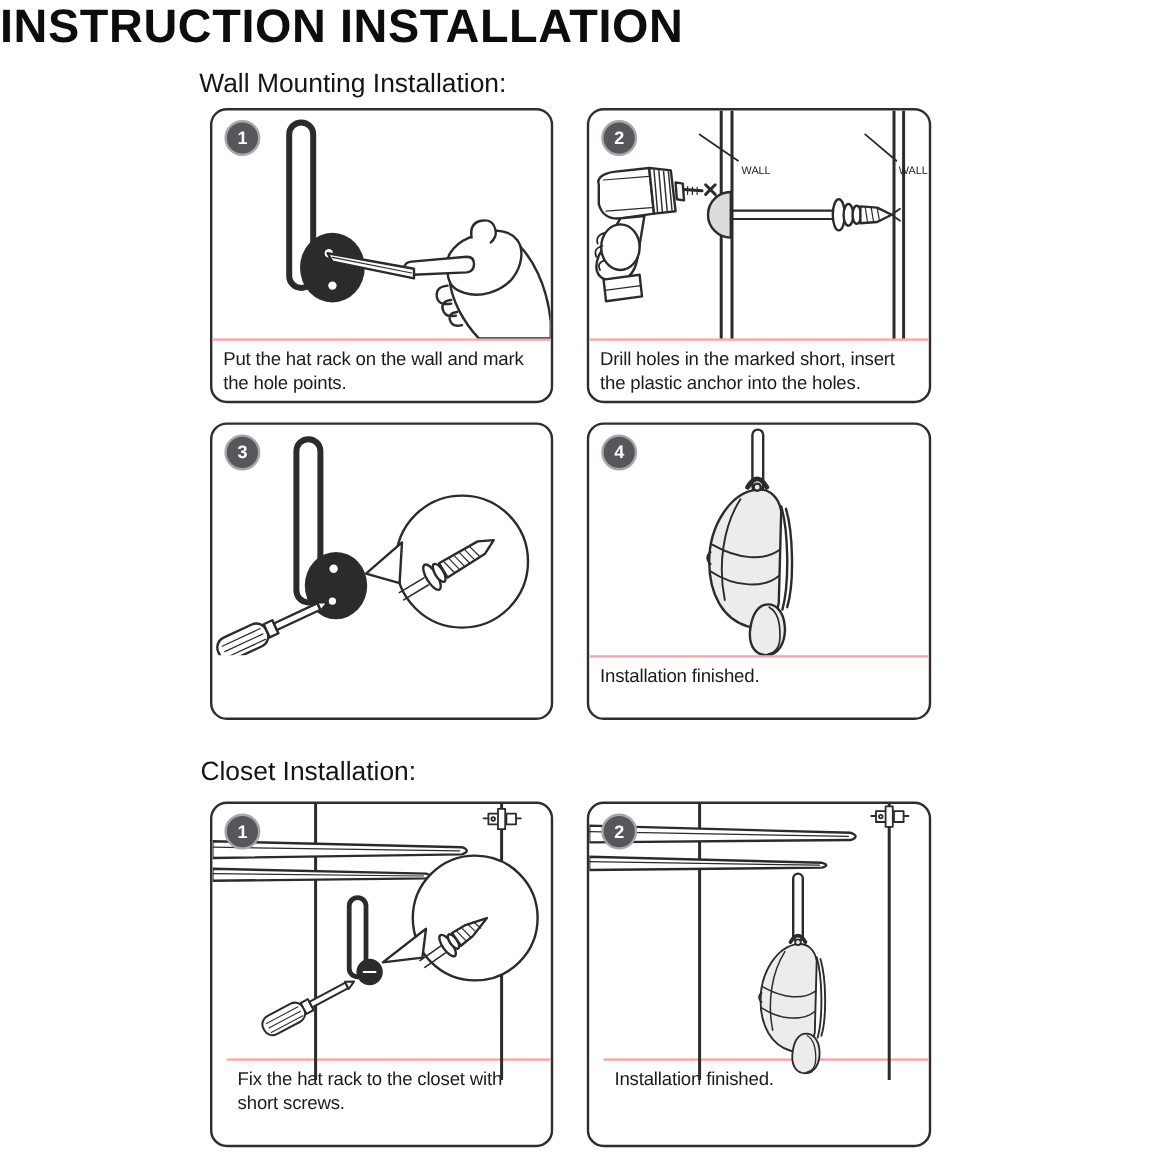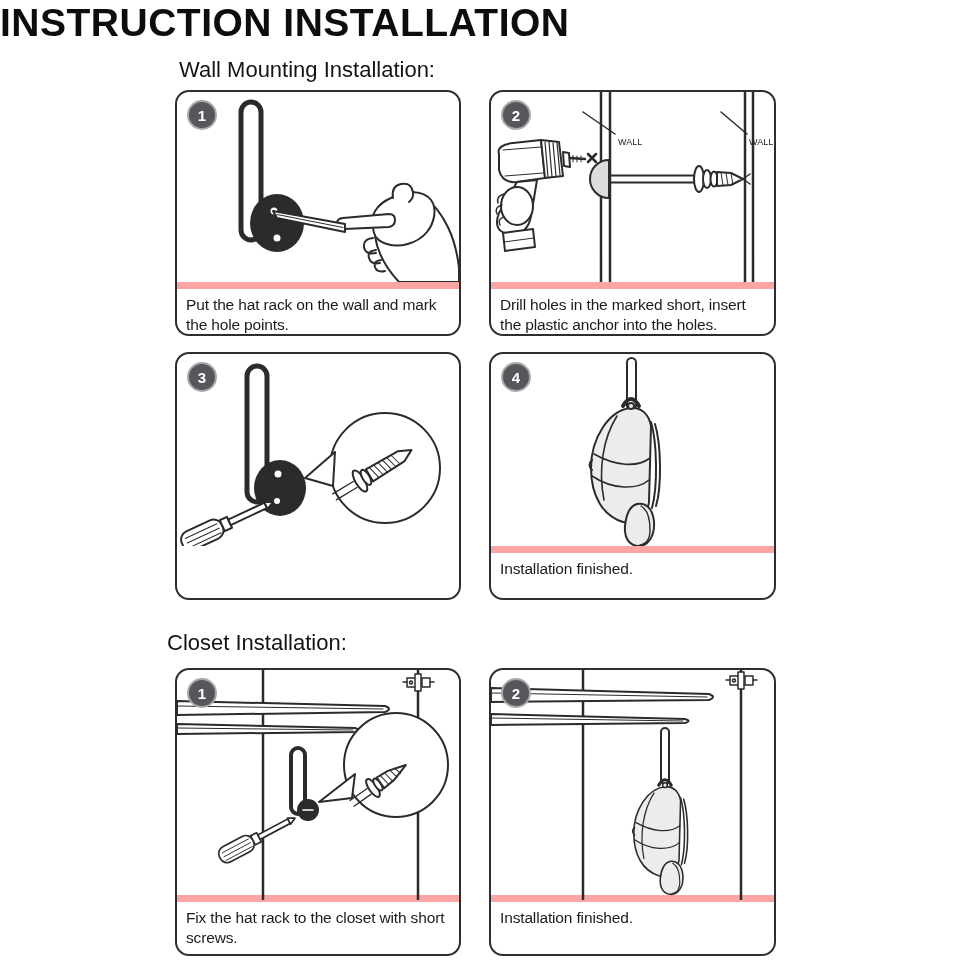--- a/index.html
+++ b/index.html
@@ -10,21 +10,21 @@
     -webkit-font-smoothing:antialiased;
   }
   .page-title {
     position:absolute; top:1px; left:0; width:940px;
     text-align:left; font-size:39px; font-weight:700;
     letter-spacing:0.5px; color:#0d0d0d; white-space:nowrap;
   }
   .section-heading {
     position:absolute; font-size:22px; color:#141414; white-space:nowrap;
   }
-  #heading-wall   { left:179px; top:57px; }
+  #heading-wall   { left:166px; top:57px; }
   #heading-closet { left:167px; top:630px; }
 
   .panel {
     position:absolute; background:#fff;
     border:2px solid #2e2e2e; border-radius:14px;
     box-sizing:border-box; display:flex; flex-direction:column;
     overflow:hidden;
   }
   .p1 { left:175px; top:90px;  width:286px; height:246px; }
   .p2 { left:489px; top:90px;  width:287px; height:246px; }
@@ -37,26 +37,26 @@
   .illus svg { position:absolute; left:0; top:0; display:block; }
 
   .badge {
     position:absolute; left:10px; top:8px; z-index:2;
     width:26px; height:26px; border-radius:50%;
     background:#56575b; border:2px solid #a6a8ab;
     color:#ffffff; font-size:15px; font-weight:700;
     display:flex; align-items:center; justify-content:center;
   }
   .caption {
-    border-top:7px solid #fca5a5;
+    border-top:2px solid #fca5a5;
     font-size:15.5px; line-height:20px; letter-spacing:-0.15px;
     color:#1b1b1b; padding:6px 9px 0 9px; box-sizing:border-box;
   }
   .cap-wall   { height:52px; }
-  .cap-closet { height:59px; }
+  .cap-closet { height:72px;margin-left:12px; }
 
   .wall-label { font-family:"Liberation Sans", sans-serif; font-size:9px; fill:#222; }
 </style>
 </head>
 <body>
 
 <svg width="0" height="0" style="position:absolute" aria-hidden="true">
   <defs>
     <g id="cap" stroke="#2b2b2b" stroke-width="2" fill="none" stroke-linecap="round" stroke-linejoin="round">
       <path d="M38,12 Q46,-2 54,12" stroke-width="4"></path>

